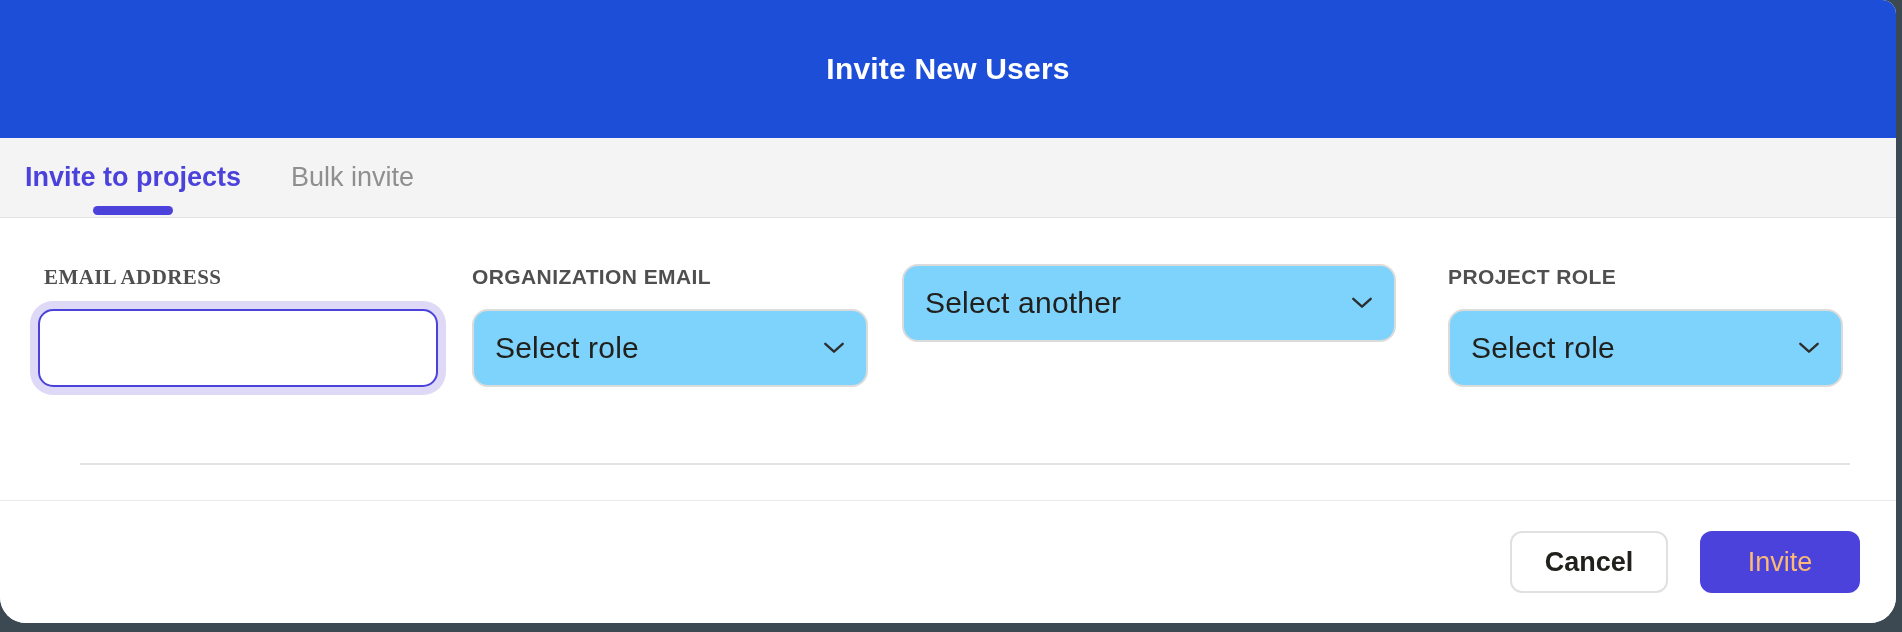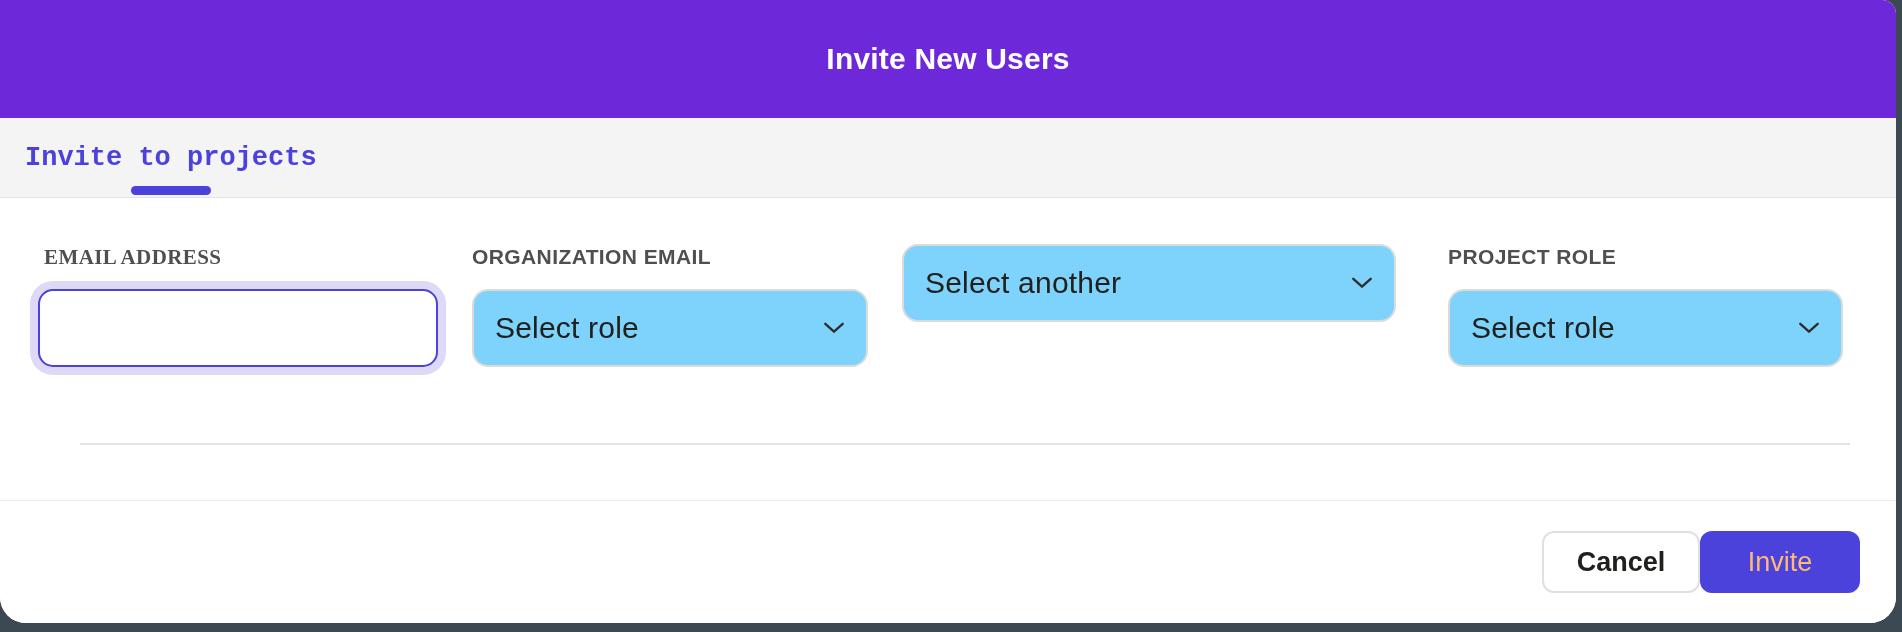--- a/index.html
+++ b/index.html
@@ -11,39 +11,39 @@
   }
   .modal {
     position:absolute; left:0; top:0;
     width:1896px; height:623px;
     background:#ffffff;
     border-radius:0 14px 26px 26px;
     overflow:hidden;
   }
   
   .header {
-    height:118px; background:#6d28d9;
+    height:138px; background:#1d4ed8;
     display:flex; align-items:center; justify-content:center;
   }
   .header .title {
     color:#ffffff; font-size:30px; font-weight:700; letter-spacing:0.2px;
   }
   
   .tabbar {
     height:80px; background:#F4F4F5;
     border-bottom:1px solid #E4E4E4;
     display:flex; align-items:center;
     padding-left:25px; gap:50px;
   }
   .tab {
     position:relative; height:100%;
     display:flex; align-items:center;
     font-size:27px; font-weight:500; color:#8F8F8F;
     background:none; border:none; cursor:pointer;
-    font-family:Liberation Mono, monospace; padding:0;
+    font-family:Liberation Sans, sans-serif; padding:0;
   }
   .tab.active { color:#4B42DB; font-weight:600; }
   .tab .pill {
     position:absolute; bottom:2px; left:50%; transform:translateX(-50%);
     width:80px; height:9px; border-radius:5px; background:#4B42DB;
   }
   
   .content { position:relative; height:306px; background:#fff; }
   .fgroup { position:absolute; top:46px; }
   .fgroup .flabel {
@@ -92,21 +92,21 @@
   }
   .add-rule {
     flex:1; margin-left:30px;
     border-top:2px solid #E3E3E3; height:0;
   }
   
   .footer {
     position:absolute; left:0; right:0; bottom:0; height:123px;
     background:#fff; border-top:1px solid #EAEAEA;
     display:flex; align-items:center; justify-content:flex-end;
-    padding-right:36px;
+    gap:32px; padding-right:36px;
   }
   .btn {
     height:62px; border-radius:12px; cursor:pointer;
     font-size:27px; font-family:inherit;
     display:flex; align-items:center; justify-content:center;
   }
   .btn-cancel {
     width:158px; background:#fff; border:2px solid #E0E0E0;
     color:#21201C; font-weight:600;
   }
@@ -121,20 +121,23 @@
 <div class="modal">
 
   <div class="header">
     <div class="title">Invite New Users</div>
   </div>
 
   <nav class="tabbar">
     <button class="tab active">
       <span>Invite to projects</span>
       <span class="pill"></span>
+    </button>
+    <button class="tab">
+      <span>Bulk invite</span>
     </button>
   </nav>
 
   <main class="content">
 
     <div class="fgroup g-email">
       <label class="flabel">EMAIL ADDRESS</label>
       <input class="email-input" type="text" value="" style="">
     </div>
 

